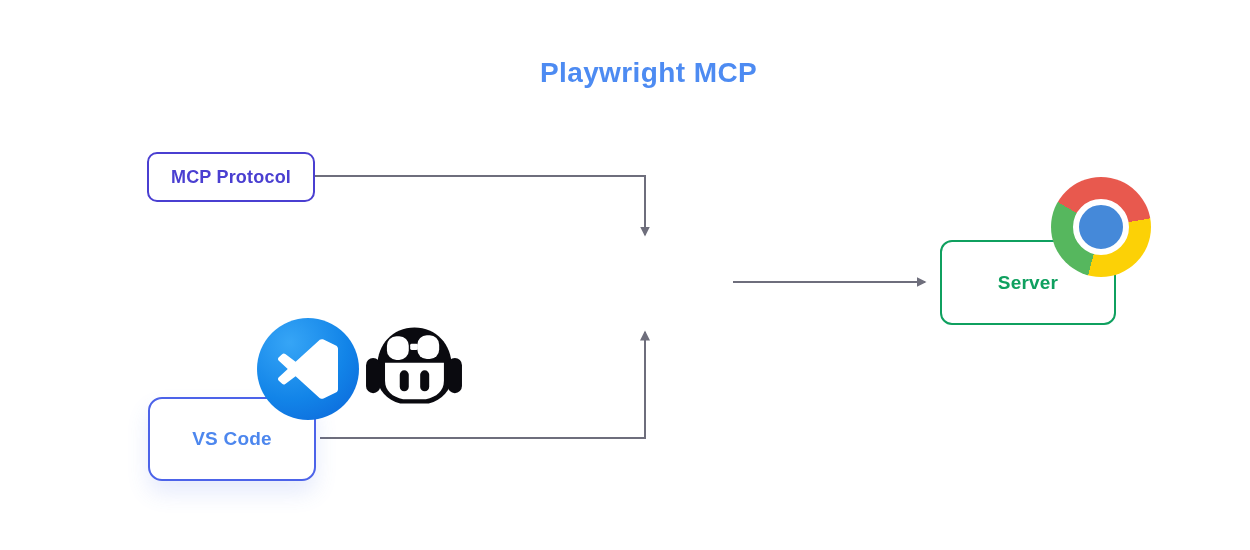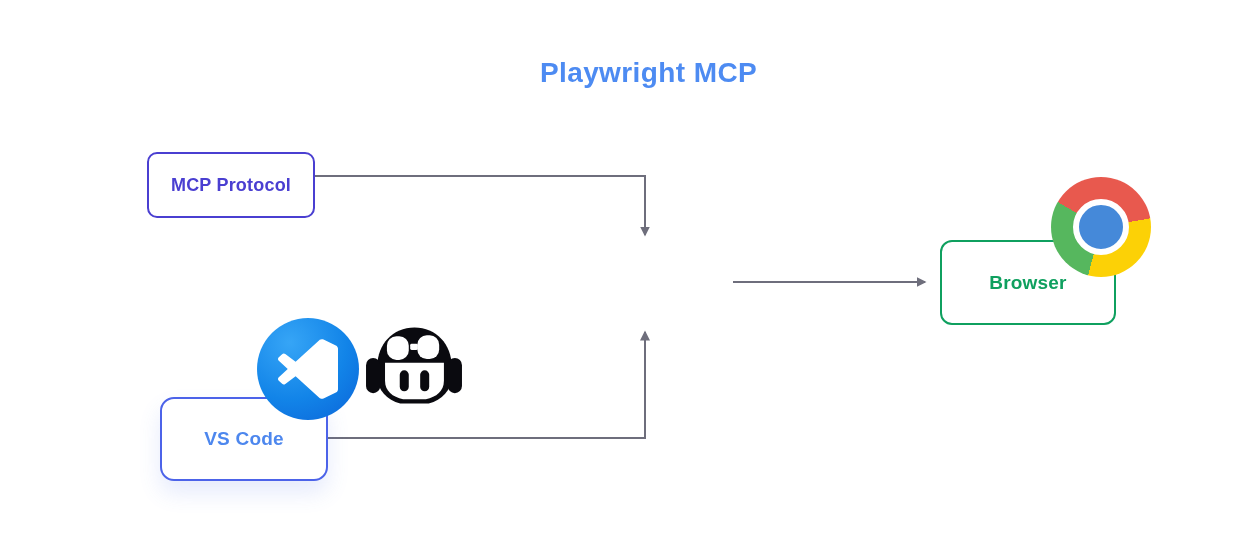--- a/index.html
+++ b/index.html
@@ -10,34 +10,34 @@
   .title{
     position:absolute;left:47px;right:0;top:57px;margin:0;text-align:center;
     font-size:28px;font-weight:700;letter-spacing:.4px;color:var(--accent-title,#4D8BF2);
   }
   .wires{position:absolute;left:0;top:0;pointer-events:none;}
   .node{
     position:absolute;display:flex;align-items:center;justify-content:center;
     background:#fff;font-weight:700;letter-spacing:.2px;box-sizing:border-box;
   }
   .node-protocol{
-    left:147px;top:152px;width:168px;height:66px;border-radius:10px;
+    left:147px;top:152px;width:168px;height:50px;border-radius:10px;
     border:2px solid var(--accent-indigo,#4A3FD1);color:var(--accent-indigo,#4A3FD1);font-size:18px;
   }
   .node-server{
     left:555px;top:246px;width:178px;height:72px;border-radius:16px;
     background:var(--server-fill,#EDEFFC);color:var(--server-text,#443DC6);font-size:19px;
     box-shadow:0 12px 26px rgba(99,91,255,.10);
   }
   .node-browser{
     left:940px;top:240px;width:176px;height:85px;border-radius:12px;
     border:2.5px solid var(--accent-green,#0FA05F);color:var(--accent-green,#0FA05F);font-size:19px;
   }
   .node-vscode{
-    left:160px;top:397px;width:168px;height:84px;border-radius:14px;
+    left:148px;top:397px;width:168px;height:84px;border-radius:14px;
     border:2.5px solid var(--vscode-border,#4C63E9);color:var(--vscode-text,#4D87EE);font-size:19px;
     box-shadow:0 12px 22px rgba(80,110,235,.14);
   }
   
   .chrome-logo{
     position:absolute;left:1051px;top:177px;width:100px;height:100px;border-radius:50%;
     background:conic-gradient(from -60deg,
       var(--chrome-red,#E8594E) 0deg 140deg,
       var(--chrome-yellow,#FCD106) 140deg 255deg,
       var(--chrome-green,#56B75E) 255deg 360deg);
@@ -72,21 +72,21 @@
     <path d="M733 282 H925" fill="none" style="stroke:var(--arrow,#6E6E7C)" stroke-width="2" marker-end="url(#arrow)"></path>
     <path d="M320 438 H645 V332" fill="none" style="stroke:var(--arrow,#6E6E7C)" stroke-width="2" marker-end="url(#arrow)"></path>
   </svg>
 
   <div class="node node-protocol">
     <span>MCP Protocol</span>
   </div>
 
 
   <div class="node node-browser">
-    <span>Browser</span>
+    <span>Server</span>
   </div>
 
   <div class="node node-vscode">
     <span>VS Code</span>
   </div>
 
   <div class="chrome-logo"></div>
 
   <div class="vscode-logo">
     <svg width="60" height="60" viewBox="0 0 100 100">

